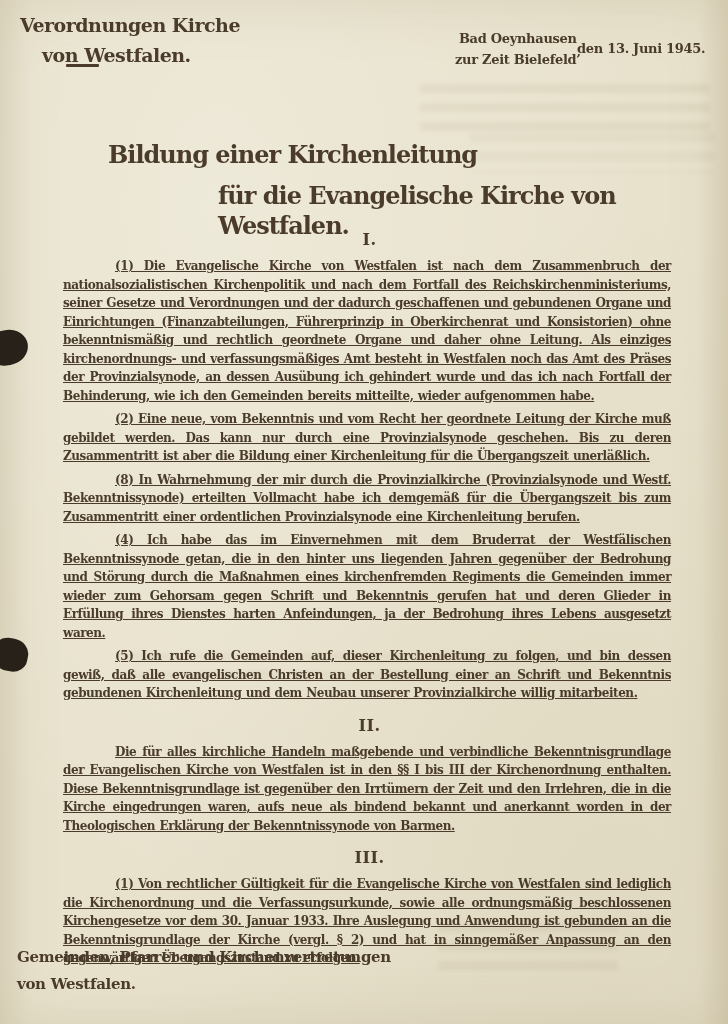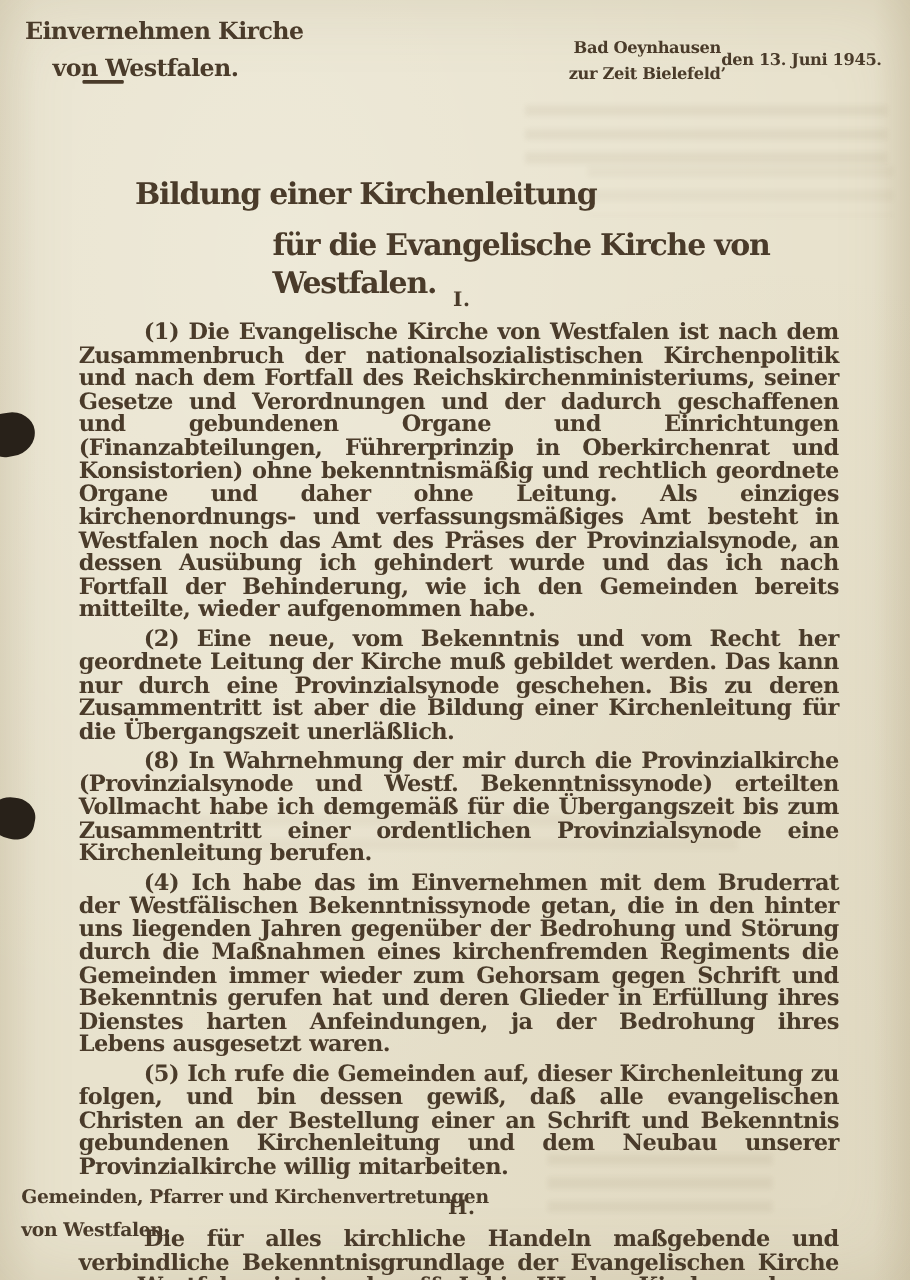--- a/index.html
+++ b/index.html
@@ -31,23 +31,23 @@
   .title{position:absolute;left:0;top:128px;width:728px;margin:12px;font-size:24px;letter-spacing:-1px;line-height:30px;font-weight:bold;}
   .title .t1{display:block;margin-left:96px;}
   .title .t2{display:block;margin-left:206px;margin-top:11px;}
 
   
   .body{position:absolute;left:63px;top:231px;width:613px;}
   .body h2{margin:0 0 8px 0;text-align:center;font-size:16px;font-weight:bold;letter-spacing:0.5px;line-height:18px;}
   .body section + section h2{margin-top:14px;}
   .body p{
     margin:0 5px 5px 0;
-    font-size:18px;line-height:18.5px;
+    font-size:12px;line-height:18.5px;
     letter-spacing:-0.45px;word-spacing:0.6px;
-    text-align:justify;text-indent:52px;
+    text-align:justify;text-indent:52px;text-decoration:underline;
   }
 
   
   .addressee{position:absolute;left:17px;top:944px;font-size:15px;letter-spacing:-0.3px;line-height:27px;}
 
   
   .punch{position:absolute;background:#282119;}
   .punch.top{left:-11px;top:330px;width:39px;height:35px;border-radius:46% 54% 58% 42%;transform:rotate(-9deg);}
   .punch.bottom{left:-9px;top:638px;width:37px;height:33px;border-radius:52% 48% 44% 56%;transform:rotate(11deg);}
 
@@ -71,21 +71,21 @@
 
   <div class="punch top"></div>
   <div class="punch bottom"></div>
 
   <div class="ghost g1"></div>
   <div class="ghost g2"></div>
   <div class="ghost g3"></div>
   <div class="ghost g4"></div>
 
   <div class="letterhead">
-    <div class="l1">Einvernehmen Kirche</div>
+    <div class="l1">Verordnungen Kirche</div>
     <div class="l2">von Westfalen.</div>
   </div>
   <div class="lh-rule"></div>
 
   <div class="dateline">
     <div>Bad Oeynhausen</div>
     <div>zur Zeit Bielefeld’</div>
     <div class="date">den 13. Juni 1945.</div>
   </div>
 

